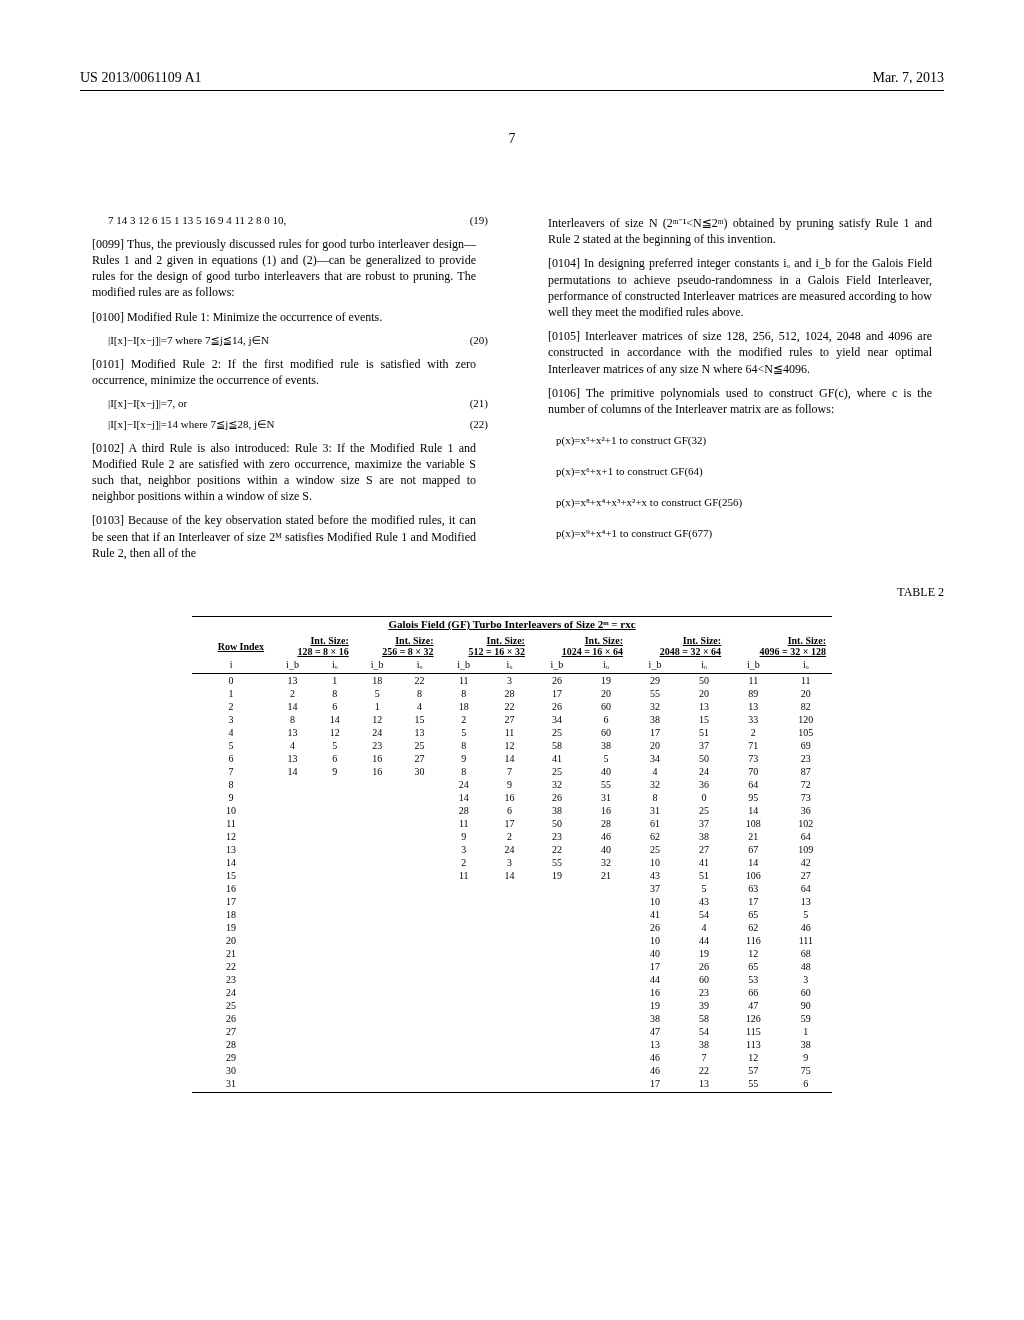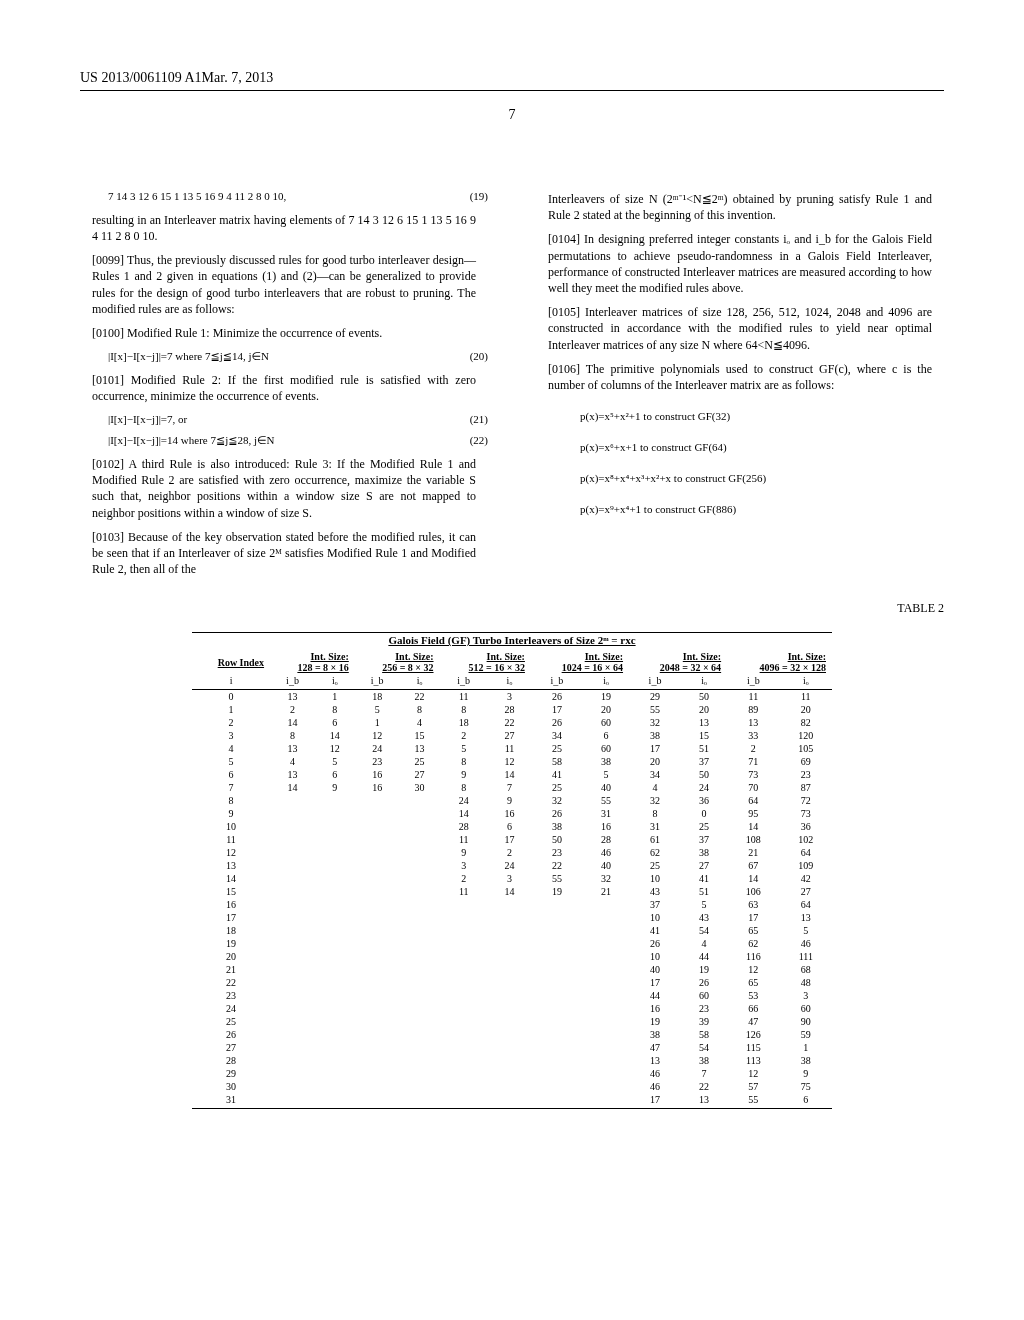--- a/index.html
+++ b/index.html
@@ -10,41 +10,42 @@
     background: #fff;
     color: #000;
     width: 1024px;
   }
   .page {
     padding: 70px 80px 40px 80px;
     box-sizing: border-box;
   }
   .header {
     display: flex;
+    justify-content: space-between;
     border-bottom: 1px solid #000;
     padding-bottom: 4px;
-    margin-bottom: 16px;
+    margin-bottom: 40px;
     font-size: 14px;
   }
   .page-number {
     text-align: center;
     font-size: 14px;
     margin-bottom: 60px;
   }
   .columns {
     display: flex;
     gap: 48px;
   }
   .col {
     flex: 1;
     text-align: justify;
     line-height: 1.35;
   }
   .eq-block {
-    margin: 16px 0 16px 44px;
+    margin: 16px 0 16px 20px;
     font-size: 11px;
   }
   .eq-inline {
     display: flex;
     justify-content: space-between;
     margin: 6px 0 6px 28px;
     font-size: 11px;
   }
   .para-indent {
     margin: 8px 12px;
@@ -104,21 +105,20 @@
   <div class="page-number">7</div>
 
   <div class="columns">
     <div class="col">
 
       <div class="eq-inline">
         <span>7 14 3 12 6 15 1 13 5 16 9 4 11 2 8 0 10,</span>
         <span>(19)</span>
       </div>
 
-      <div class="para-indent">resulting in an Interleaver matrix having elements of 7 14 3 12 6 15 1 13 5 16 9 4 11 2 8 0 10.</div>
 
       <div class="para-indent">[0099]   Thus, the previously discussed rules for good turbo interleaver design—Rules 1 and 2 given in equations (1) and (2)—can be generalized to provide rules for the design of good turbo interleavers that are robust to pruning. The modified rules are as follows:</div>
 
       <div class="para-indent">[0100]   Modified Rule 1: Minimize the occurrence of events.</div>
 
       <div class="eq-inline">
         <span>|I[x]−I[x−j]|=7 where 7≦j≦14, j∈N</span>
         <span>(20)</span>
       </div>
 
@@ -141,21 +141,21 @@
 
     <div class="col">
       <div class="para-indent">Interleavers of size N (2ᵐ⁻¹&lt;N≦2ᵐ) obtained by pruning satisfy Rule 1 and Rule 2 stated at the beginning of this invention.</div>
       <div class="para-indent">[0104]   In designing preferred integer constants iₒ and i_b for the Galois Field permutations to achieve pseudo-randomness in a Galois Field Interleaver, performance of constructed Interleaver matrices are measured according to how well they meet the modified rules above.</div>
       <div class="para-indent">[0105]   Interleaver matrices of size 128, 256, 512, 1024, 2048 and 4096 are constructed in accordance with the modified rules to yield near optimal Interleaver matrices of any size N where 64&lt;N≦4096.</div>
       <div class="para-indent">[0106]   The primitive polynomials used to construct GF(c), where c is the number of columns of the Interleaver matrix are as follows:</div>
 
       <div class="eq-block">p(x)=x⁵+x²+1 to construct GF(32)</div>
       <div class="eq-block">p(x)=x⁶+x+1 to construct GF(64)</div>
       <div class="eq-block">p(x)=x⁸+x⁴+x³+x²+x to construct GF(256)</div>
-      <div class="eq-block">p(x)=x⁹+x⁴+1 to construct GF(886)</div>
+      <div class="eq-block">p(x)=x⁹+x⁴+1 to construct GF(677)</div>
 
     </div>
   </div>
 
   <div class="table-section">
     <div class="table-caption">TABLE 2</div>
 
     <table class="data-table">
       <thead>
         <tr>

